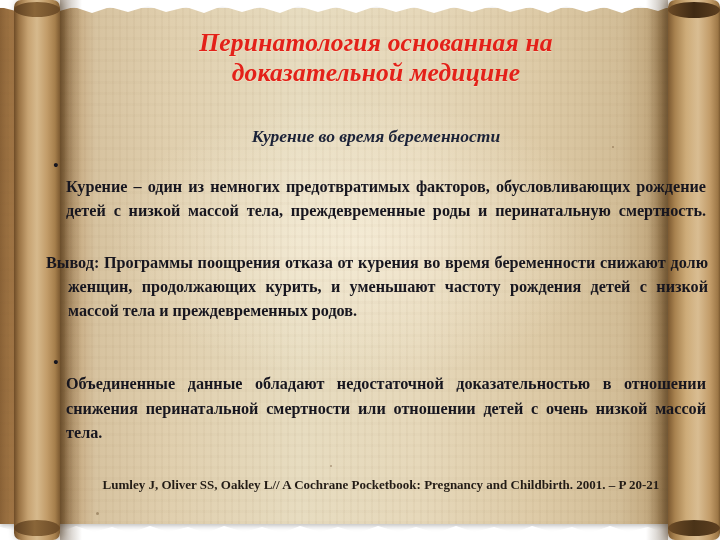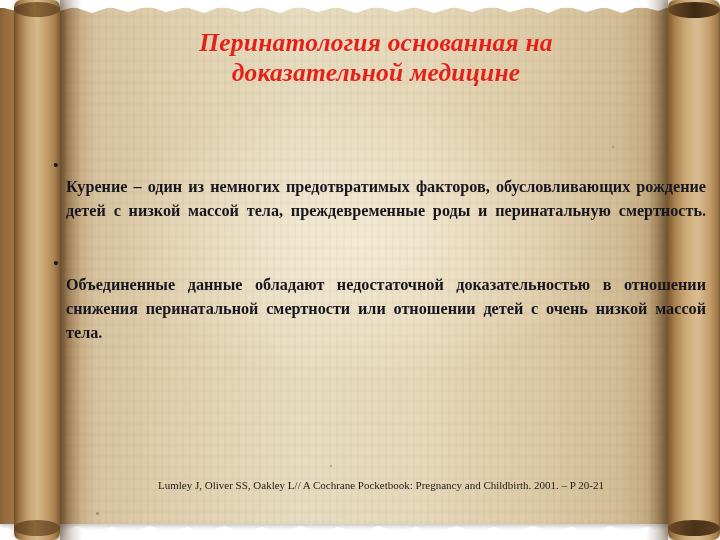--- a/index.html
+++ b/index.html
@@ -110,21 +110,21 @@
     margin:0 0 3px 0;padding-left:0px;
     text-align:justify;text-justify:inter-word;
     text-indent:0;
   }
   .para-plain .hang{display:block;padding-left:22px;text-indent:-22px;}
   .para-plain:after{content:"";display:inline-block;width:100%;}
 
   .credit{
     position:absolute;left:80px;top:478px;width:570px;text-align:center;
     font-family:"Liberation Serif",serif;
-    font-weight:normal;font-size:11px;line-height:14px;color:#231c16;
+    font-weight:bold;font-size:13px;line-height:14px;color:#231c16;
   }
 
   .speck{position:absolute;width:3px;height:3px;border-radius:50%;
     background:rgba(90,62,30,.40);pointer-events:none;}
 </style>
 </head>
 <body>
 
 <div id="slide">
 
@@ -155,28 +155,32 @@
   <div class="cap br"></div>
 
   <div class="speck" style="left:96px;top:512px;"></div>
   <div class="speck" style="left:330px;top:465px;width:2px;height:2px;"></div>
   <div class="speck" style="left:612px;top:146px;width:2px;height:2px;"></div>
 
   <div class="content">
 
     <div class="title">Перинатология основанная на доказательной медицине</div>
 
+    <div class="subtitle">Курение во время беременности</div>
 
     <div class="body">
 
       <div class="bullet-row">
         <span class="bullet-dot">•</span>
         <span class="bullet-text">Курение – один из немногих предотвратимых факторов, обусловливающих рождение детей с низкой массой тела, преждевременные роды и перинатальную смертность.</span>
       </div>
 
+      <div class="para-plain">
+        <span class="hang">Вывод: Программы поощрения отказа от курения во время беременности снижают долю женщин, продолжающих курить, и уменьшают частоту рождения детей с низкой массой тела и преждевременных родов.</span>
+      </div>
 
       <div class="bullet-row">
         <span class="bullet-dot">•</span>
         <span class="bullet-text">Объединенные данные обладают недостаточной доказательностью в отношении снижения перинатальной смертности или отношении детей с очень низкой массой тела.</span>
       </div>
 
     </div>
 
     <div class="credit">Lumley J, Oliver SS, Oakley L// A Cochrane Pocketbook: Pregnancy and Childbirth. 2001. – P 20-21</div>
 

